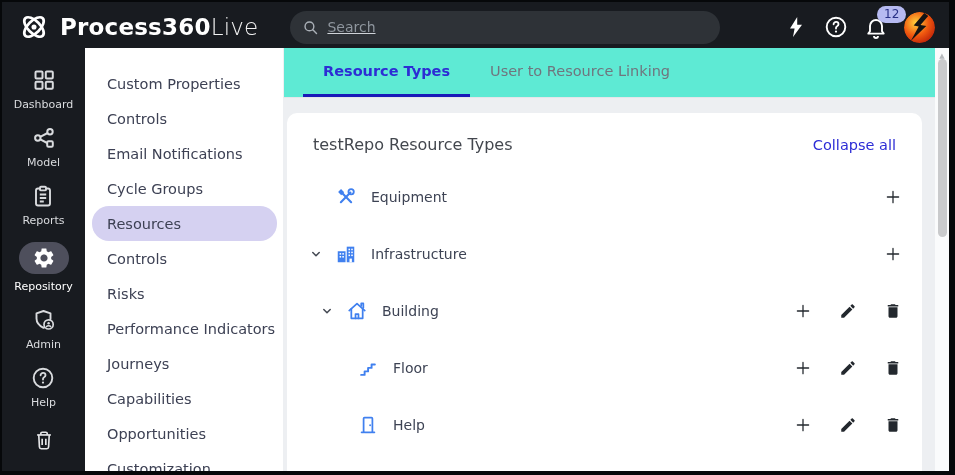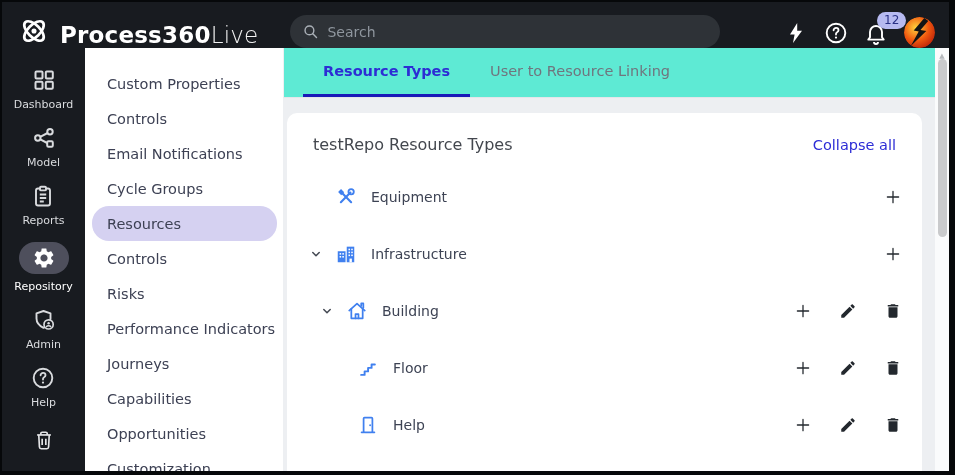--- a/index.html
+++ b/index.html
@@ -2,31 +2,31 @@
 <html><head>
 <meta charset="utf-8">
 <style>
   * { margin:0; padding:0; box-sizing:border-box; }
   html,body { width:955px; height:475px; overflow:hidden; background:#fff;
     font-family:"DejaVu Sans","Liberation Sans",sans-serif; }
   .window { width:955px; height:475px; border:2px solid #06080a; border-right-width:6px;
     border-bottom-width:4px; display:flex; flex-direction:column; background:#fff; overflow:hidden; }
 
   
-  .topbar { height:46px; flex:0 0 46px; background:#181b20; display:flex; align-items:flex-end;
+  .topbar { height:46px; flex:0 0 46px; background:#181b20; display:flex; align-items:center;
     padding:4px 10px 0 14px; }
   .brand-logo { width:36px; height:34px; flex:0 0 auto; }
   .brand { margin-left:8px; font-size:23px; color:#fff; white-space:nowrap; letter-spacing:.2px; }
   .brand b { font-weight:800; }
   .brand span.light { font-weight:300; color:#f2f2f2; }
   .search { margin-left:32px; width:430px; height:33px; background:#2e3237; border-radius:17px;
     display:flex; align-items:center; padding:0 12px; gap:8px; }
   .search svg { width:17px; height:17px; flex:0 0 auto; }
   .search input { background:transparent; border:0; outline:none; color:#cfd3d8; font-size:14px;
-    width:100%; font-family:inherit; }
+    width:100%; font-family:inherit;text-decoration:underline; }
   .search input::placeholder { color:#8f969e; }
   .top-actions { margin-left:auto; display:flex; align-items:center; gap:16px; padding-right:4px; }
   .top-ic { width:24px; height:24px; cursor:pointer; position:relative; }
   .top-ic svg { width:100%; height:100%; }
   .bell-wrap { position:relative; }
   .badge { position:absolute; top:-9px; left:13px; background:#b6baf1; color:#283086;
     font-size:12px; line-height:17px; padding:0 7px; border-radius:9px; font-weight:400; }
   .avatar { width:31px; height:31px; border-radius:50%; overflow:hidden; cursor:pointer; flex:0 0 auto; }
 
   

